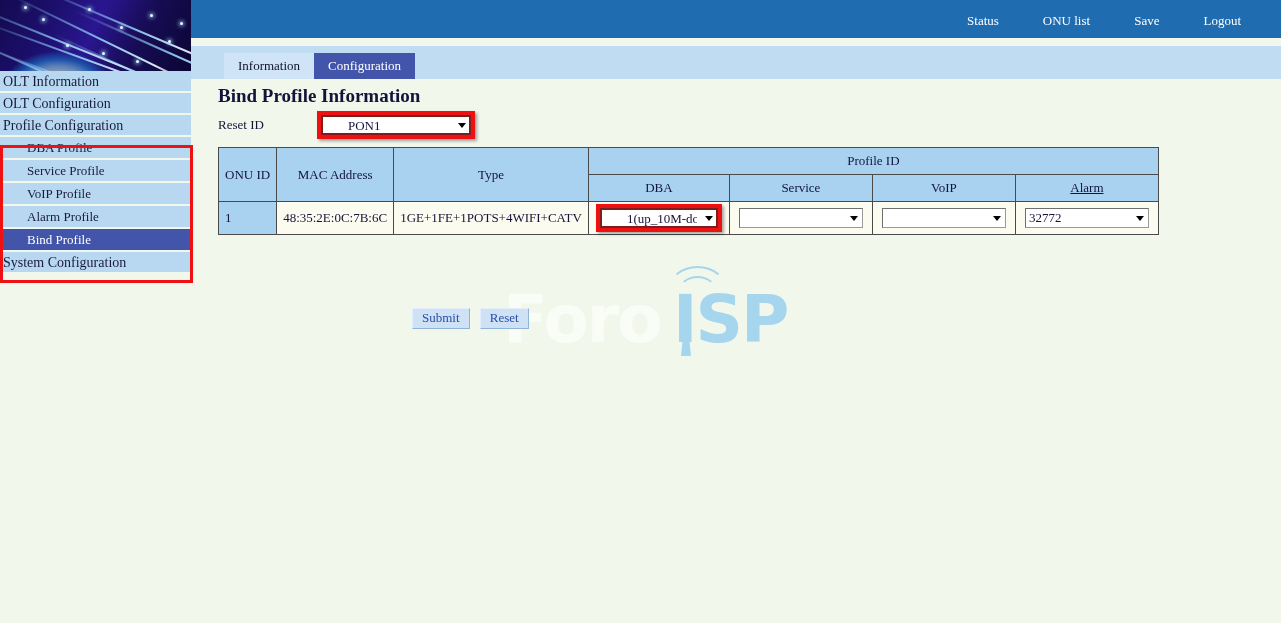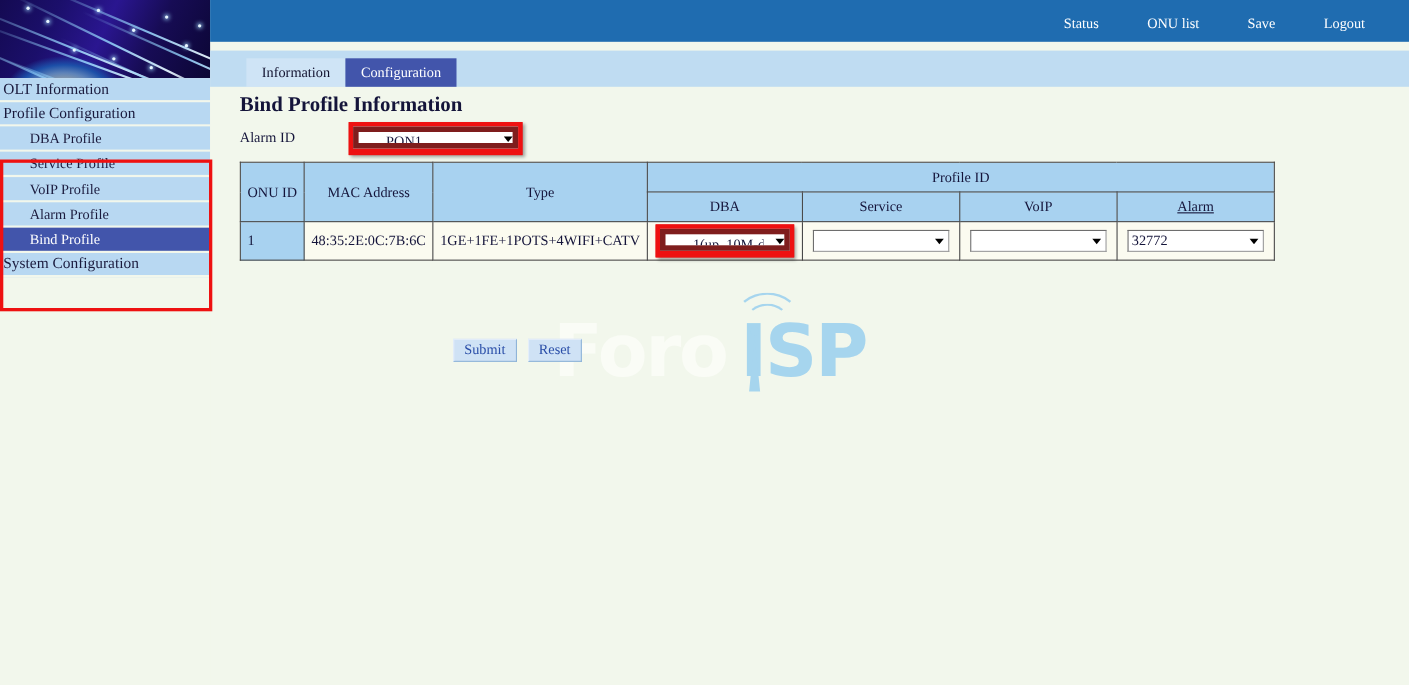--- a/index.html
+++ b/index.html
@@ -199,21 +199,21 @@
     pointer-events: none;
   }
   .redbox {
     border: 3px solid #ee1111 !important;
     padding: 1px;
     background: #ee1111;
     box-sizing: content-box;
     display: inline-block;
     box-shadow: 2px 2px 3px rgba(0,0,0,.35);
   }
-  .redbox select.winselect { border: 5px solid #7f1d1d; padding-left: 25px; }
+  .redbox select.winselect { border: 2px solid #7f1d1d; padding-left: 25px; }
 
   
   #bind-table {
     position: absolute;
     left: 27px; top: 68px;
     border-collapse: collapse;
     background: #fbfbf0;
     font-family: "Liberation Serif", serif;
     font-size: 13px;
     color: #14143a;
@@ -359,20 +359,21 @@
 
 <div id="tabstrip">
   <div id="tabs">
     <div class="tab inactive">Information</div>
     <div class="tab active">Configuration</div>
   </div>
 </div>
 
 <div id="sidebar">
   <div class="menu-item">OLT Information</div>
+  <div class="menu-item">OLT Configuration</div>
   <div class="menu-item">Profile Configuration</div>
   <div class="menu-item sub">DBA Profile</div>
   <div class="menu-item sub">Service Profile</div>
   <div class="menu-item sub">VoIP Profile</div>
   <div class="menu-item sub">Alarm Profile</div>
   <div class="menu-item sub selected">Bind Profile</div>
   <div class="menu-item">System Configuration</div>
 </div>
 <div id="profile-group-highlight"></div>
 
@@ -384,21 +385,21 @@
     <div class="tower">
       <div class="wave w2"></div>
       <div class="wave w1"></div>
       <div class="ball"></div>
       <div class="pole"></div>
     </div>
   </div>
 
   <div id="section-title">Bind Profile Information</div>
 
-  <div id="portid-label">Alarm ID</div>
+  <div id="portid-label">Reset ID</div>
   <div id="portid-wrap">
     <span class="redbox">
       <span class="selwrap">
         <select class="winselect" style="width:150px;">
           <option>PON1</option>
         </select>
         <span class="arrow"></span>
       </span>
     </span>
   </div>

